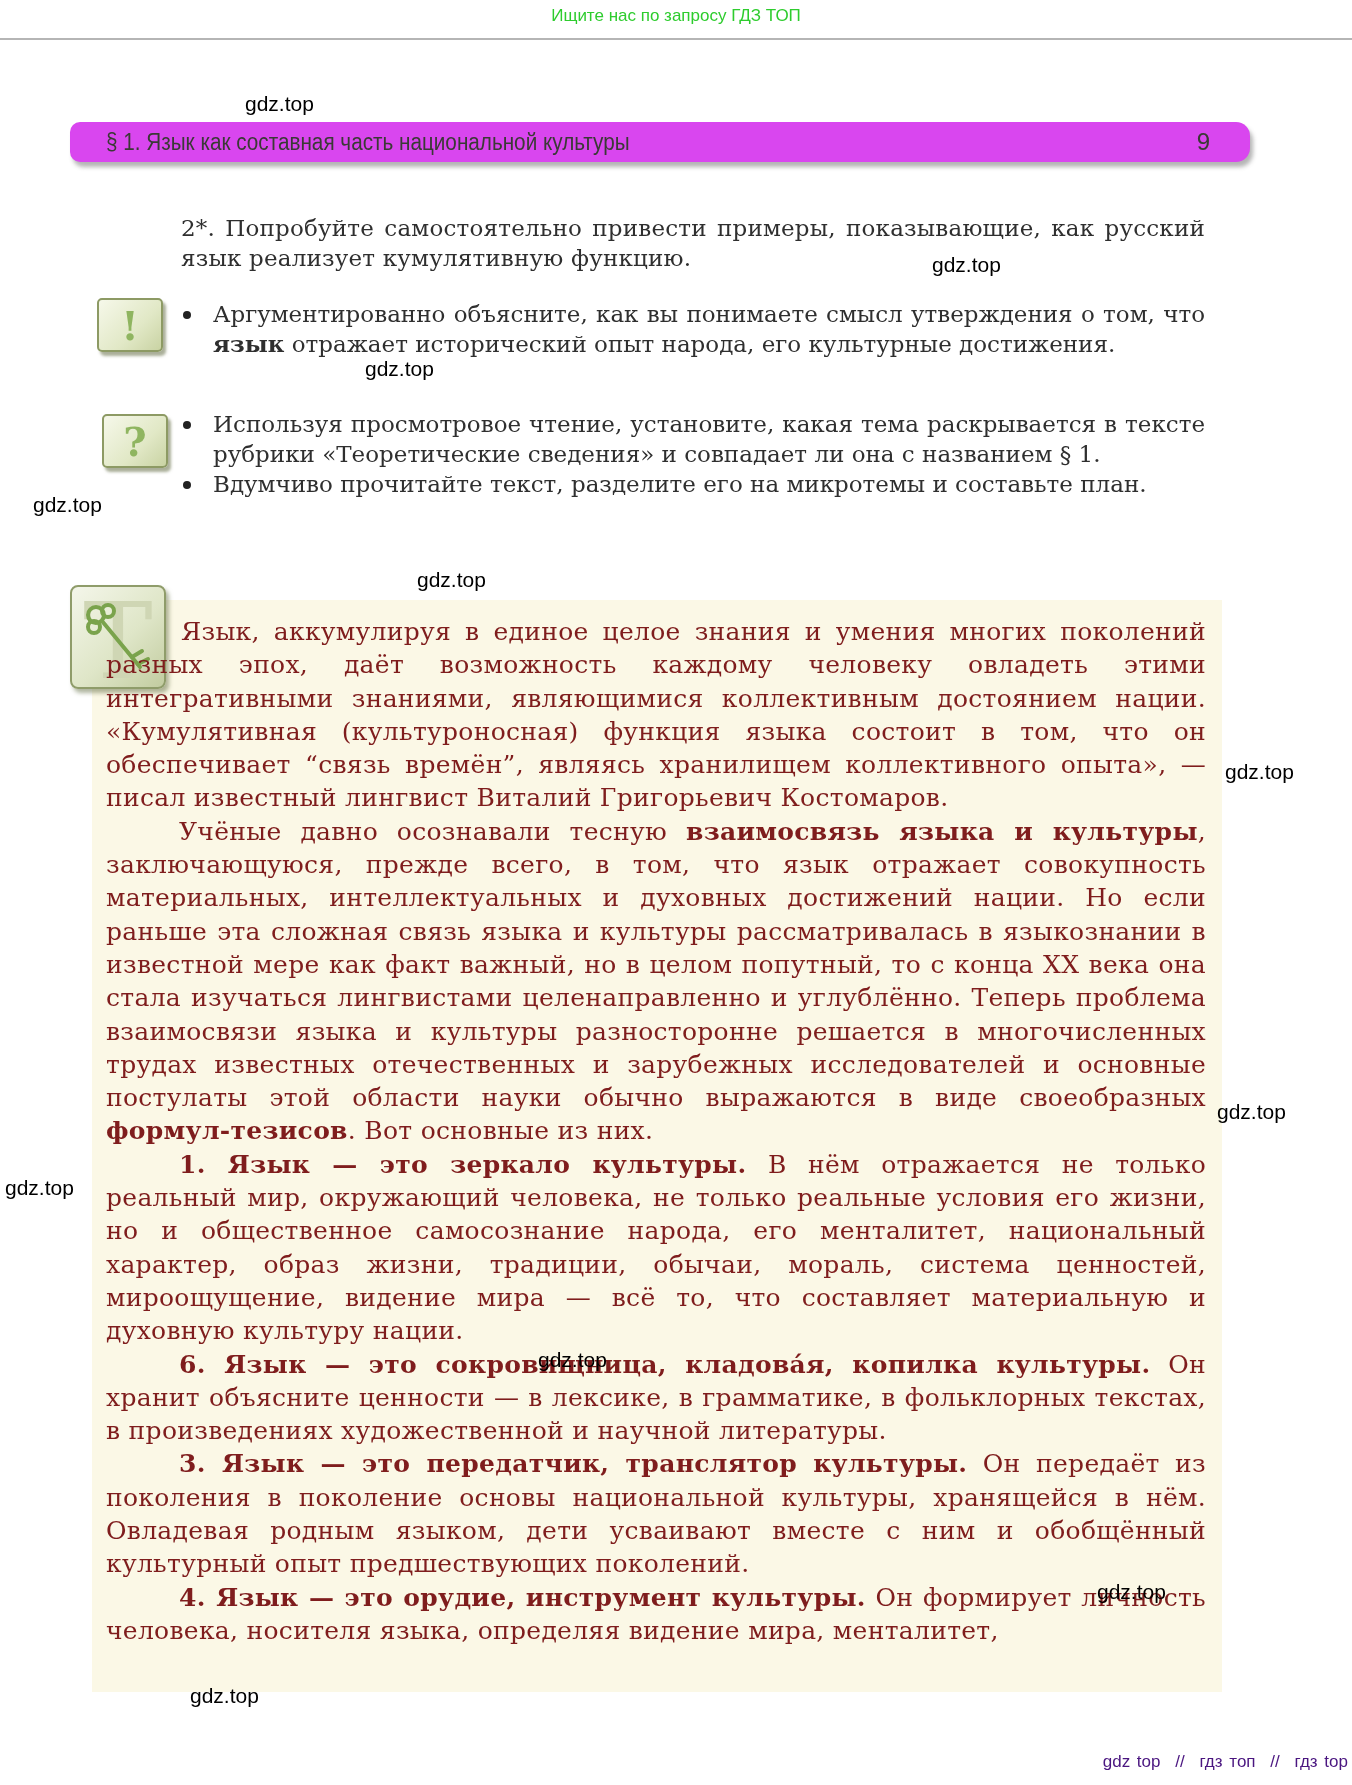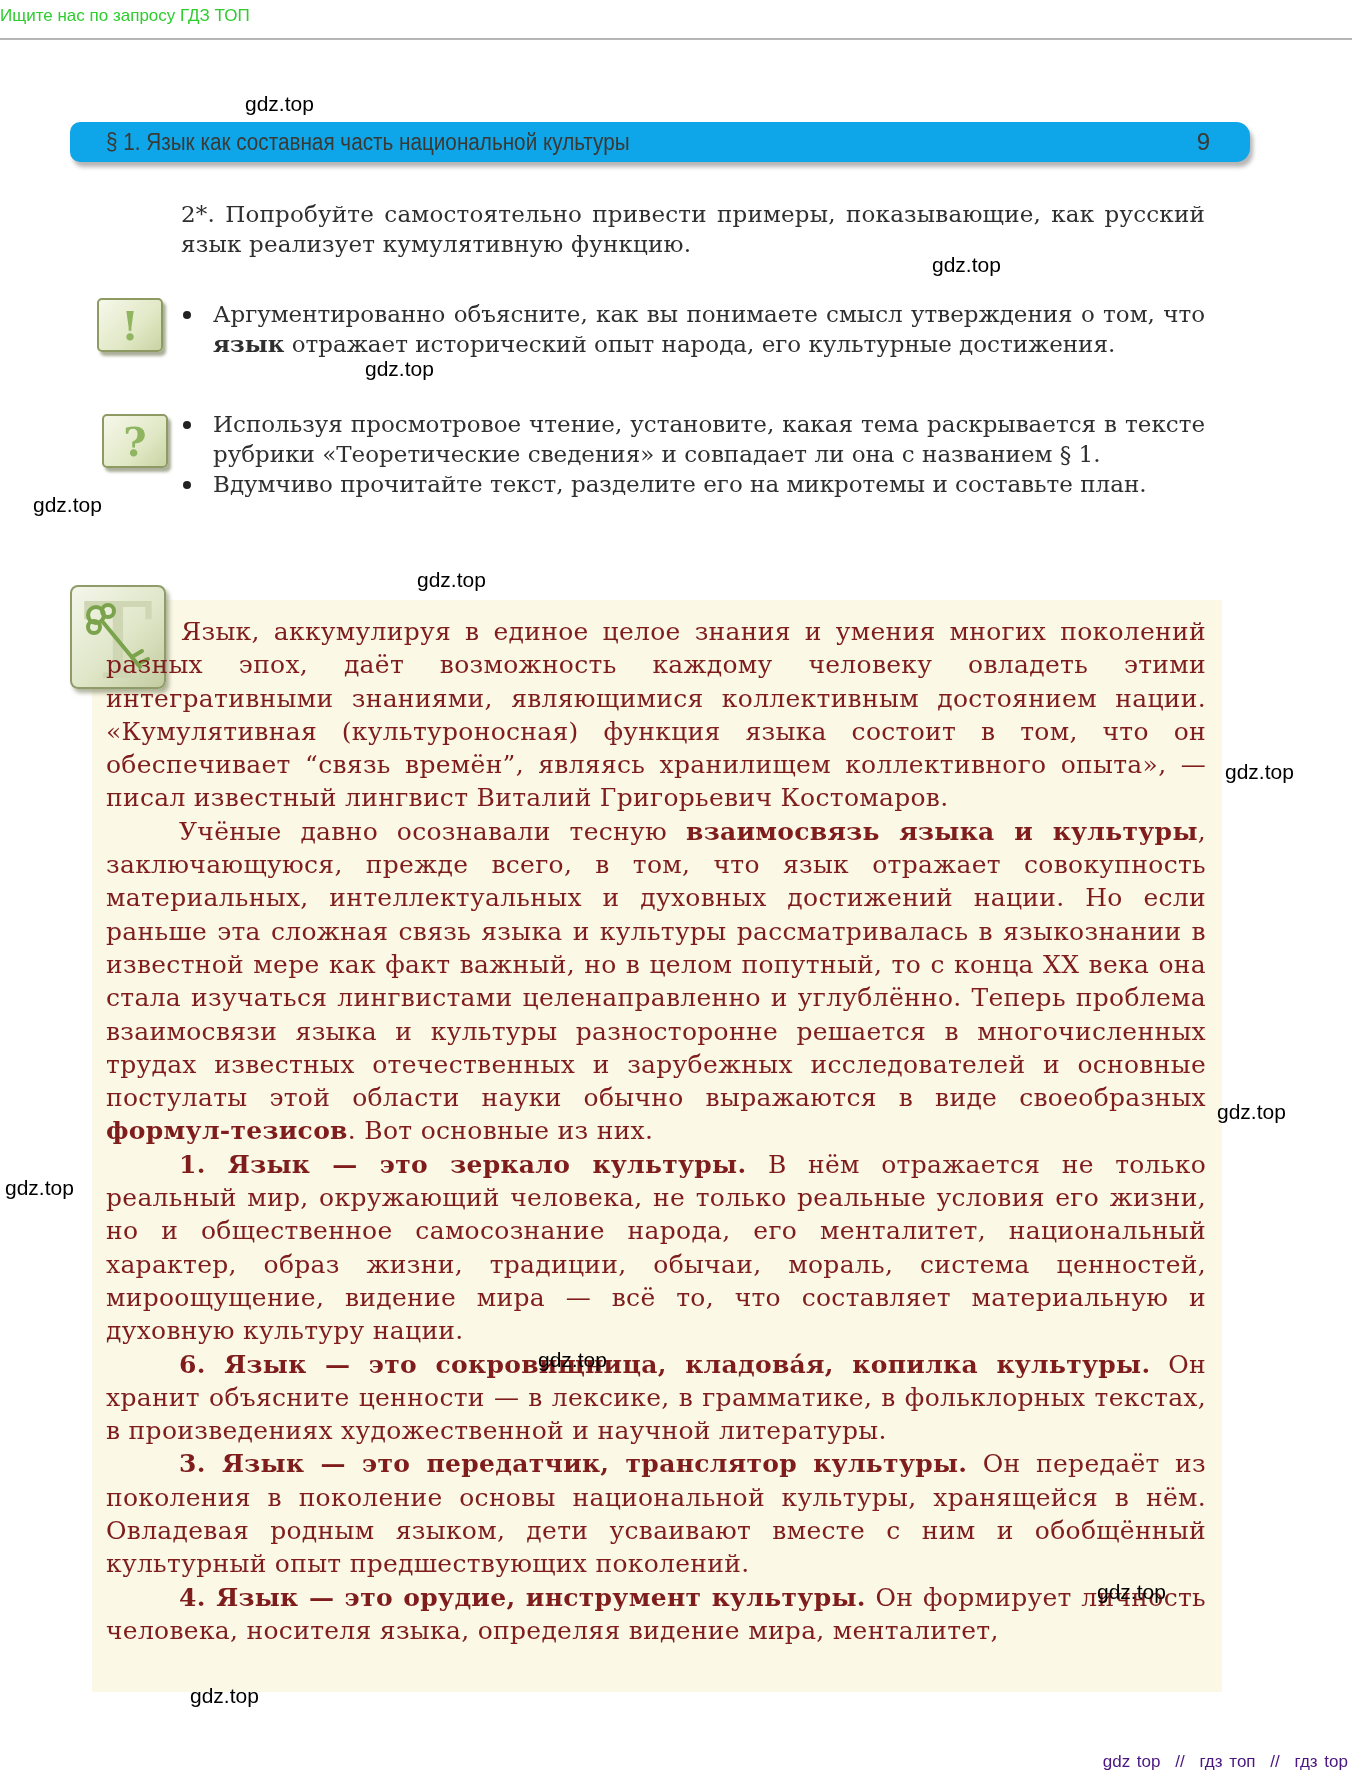--- a/index.html
+++ b/index.html
@@ -4,45 +4,45 @@
   <style>
     html, body { margin: 0; padding: 0; }
     body {
       width: 1352px; height: 1785px; position: relative; overflow: hidden;
       background: #ffffff;
       font-family: "DejaVu Serif", serif;
       color: #2b2b2b;
     }
     .top-banner {
       position: absolute; left: 0; top: 0; width: 1352px; height: 36px;
-      text-align: left; line-height: 32px;
+      text-align: center; line-height: 32px;
       font-family: "Liberation Sans", sans-serif; font-size: 17px; color: #2ecc2e;
     }
     .top-rule {
       position: absolute; left: 0; top: 38px; width: 1352px; height: 2px; background: #b5b5b5;
     }
     .header-bar {
       position: absolute; left: 70px; top: 122px; width: 1180px; height: 40px;
-      background: #0ea5e9; border-radius: 10px 14px 14px 10px;
+      background: #d946ef; border-radius: 10px 14px 14px 10px;
       box-shadow: 3px 5px 4px rgba(90,90,90,0.45);
     }
     .header-title {
       position: absolute; left: 36px; top: 0; line-height: 40px;
       font-family: "Liberation Sans", sans-serif; font-size: 23px; color: #3a3a35;
       transform: scaleX(0.9); transform-origin: left center;
     }
     .header-page {
       position: absolute; right: 40px; top: 0; line-height: 40px;
       font-family: "Liberation Sans", sans-serif; font-size: 24px; color: #3a3a35;
     }
     .body-text {
       position: absolute; font-size: 23px; line-height: 30px; color: #2f2f2f;
       text-align: justify; letter-spacing: 0.2px;
     }
-    .task-text { left: 181px; top: 199px; width: 1024px; }
+    .task-text { left: 181px; top: 213px; width: 1024px; }
     .bullet-block { position: absolute; left: 181px; width: 1024px; }
     .bullet {
       position: relative; padding-left: 32px; font-size: 23px; line-height: 30px;
       text-align: justify; color: #2f2f2f;
     }
     .bullet::before {
       content: ""; position: absolute; left: 2px; top: 12px; width: 8px; height: 8px;
       border-radius: 50%; background: #222;
     }
     .icon-box {

